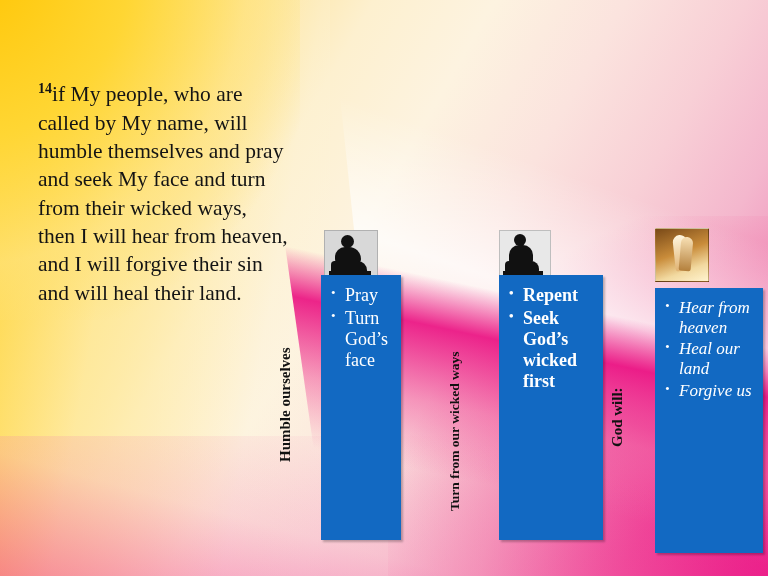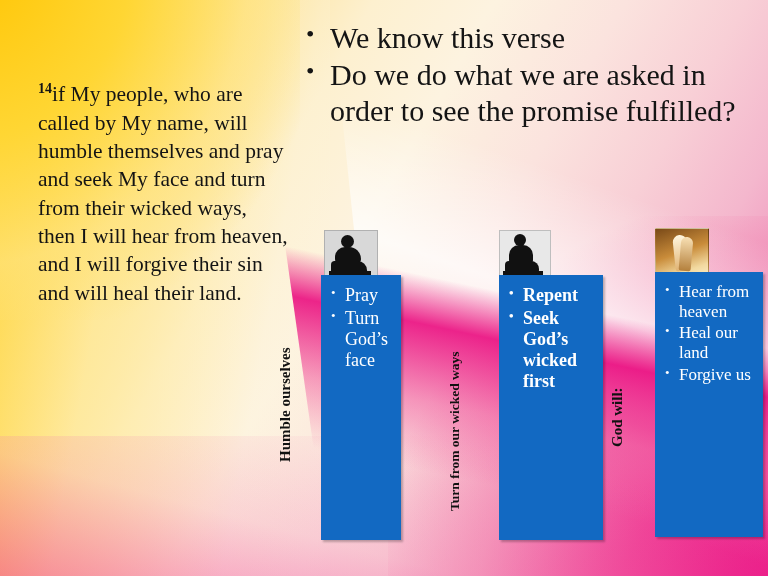--- a/index.html
+++ b/index.html
@@ -210,21 +210,21 @@
 
   
   #col2 { left: 455px; top: 230px; width: 150px; height: 310px; }
   #col2 .col-box { left: 44px; top: 45px; width: 104px; height: 265px; }
   #col2 .col-box li { font-size: 18px; font-weight: bold; }
   #col2 .vlabel { left: 8px; top: 265px; font-size: 13.5px; }
   #col2 .thumb { left: 44px; top: 0px; width: 50px; height: 50px; }
 
   
   #col3 { left: 620px; top: 230px; width: 140px; height: 310px; }
-  #col3 .col-box { left: 35px; top: 42px; width: 108px; height: 265px; }
+  #col3 .col-box { left: 35px; top: 58px; width: 108px; height: 265px; font-style: italic; }
   #col3 .col-box li { font-size: 17px; }
   #col3 .vlabel { left: 6px; top: 200px; font-size: 15px; }
   #col3 .thumb { left: 35px; top: -2px; width: 52px; height: 52px; }
 </style>
 </head>
 <body>
 
 <div id="slide">
 
   <div class="bg-base"></div>
@@ -232,26 +232,20 @@
   <div class="bg-yellow-corner"></div>
   <div class="bg-pink-corner"></div>
   <div class="bg-white-band"></div>
   <div class="bg-swoosh"></div>
   <div class="bg-bottom-pink"></div>
 
   <div class="scripture">
     <div class="scripture-body"><span class="verse-num">14</span><span>if My people, who are called by My name, will humble themselves and pray and seek My face and turn from their wicked ways, then I will hear from heaven, and I will forgive their sin and will heal their land.</span></div>
   </div>
 
-  <div class="top-bullets">
-    <ul>
-      <li>We know this verse</li>
-      <li>Do we do what we are asked in order to see the promise fulfilled?</li>
-    </ul>
-  </div>
 
   <div class="col" id="col1">
     <div class="vlabel">Humble ourselves</div>
     <div class="thumb thumb-a">
       <div class="silhouette" style="left:16px;top:4px;width:13px;height:13px;border-radius:50%;"></div>
       <div class="silhouette" style="left:10px;top:16px;width:26px;height:16px;border-radius:10px 12px 4px 4px;"></div>
       <div class="silhouette" style="left:6px;top:30px;width:36px;height:12px;border-radius:4px 10px 3px 3px;"></div>
       <div class="silhouette" style="left:4px;top:40px;width:42px;height:7px;"></div>
     </div>
     <div class="col-box">

